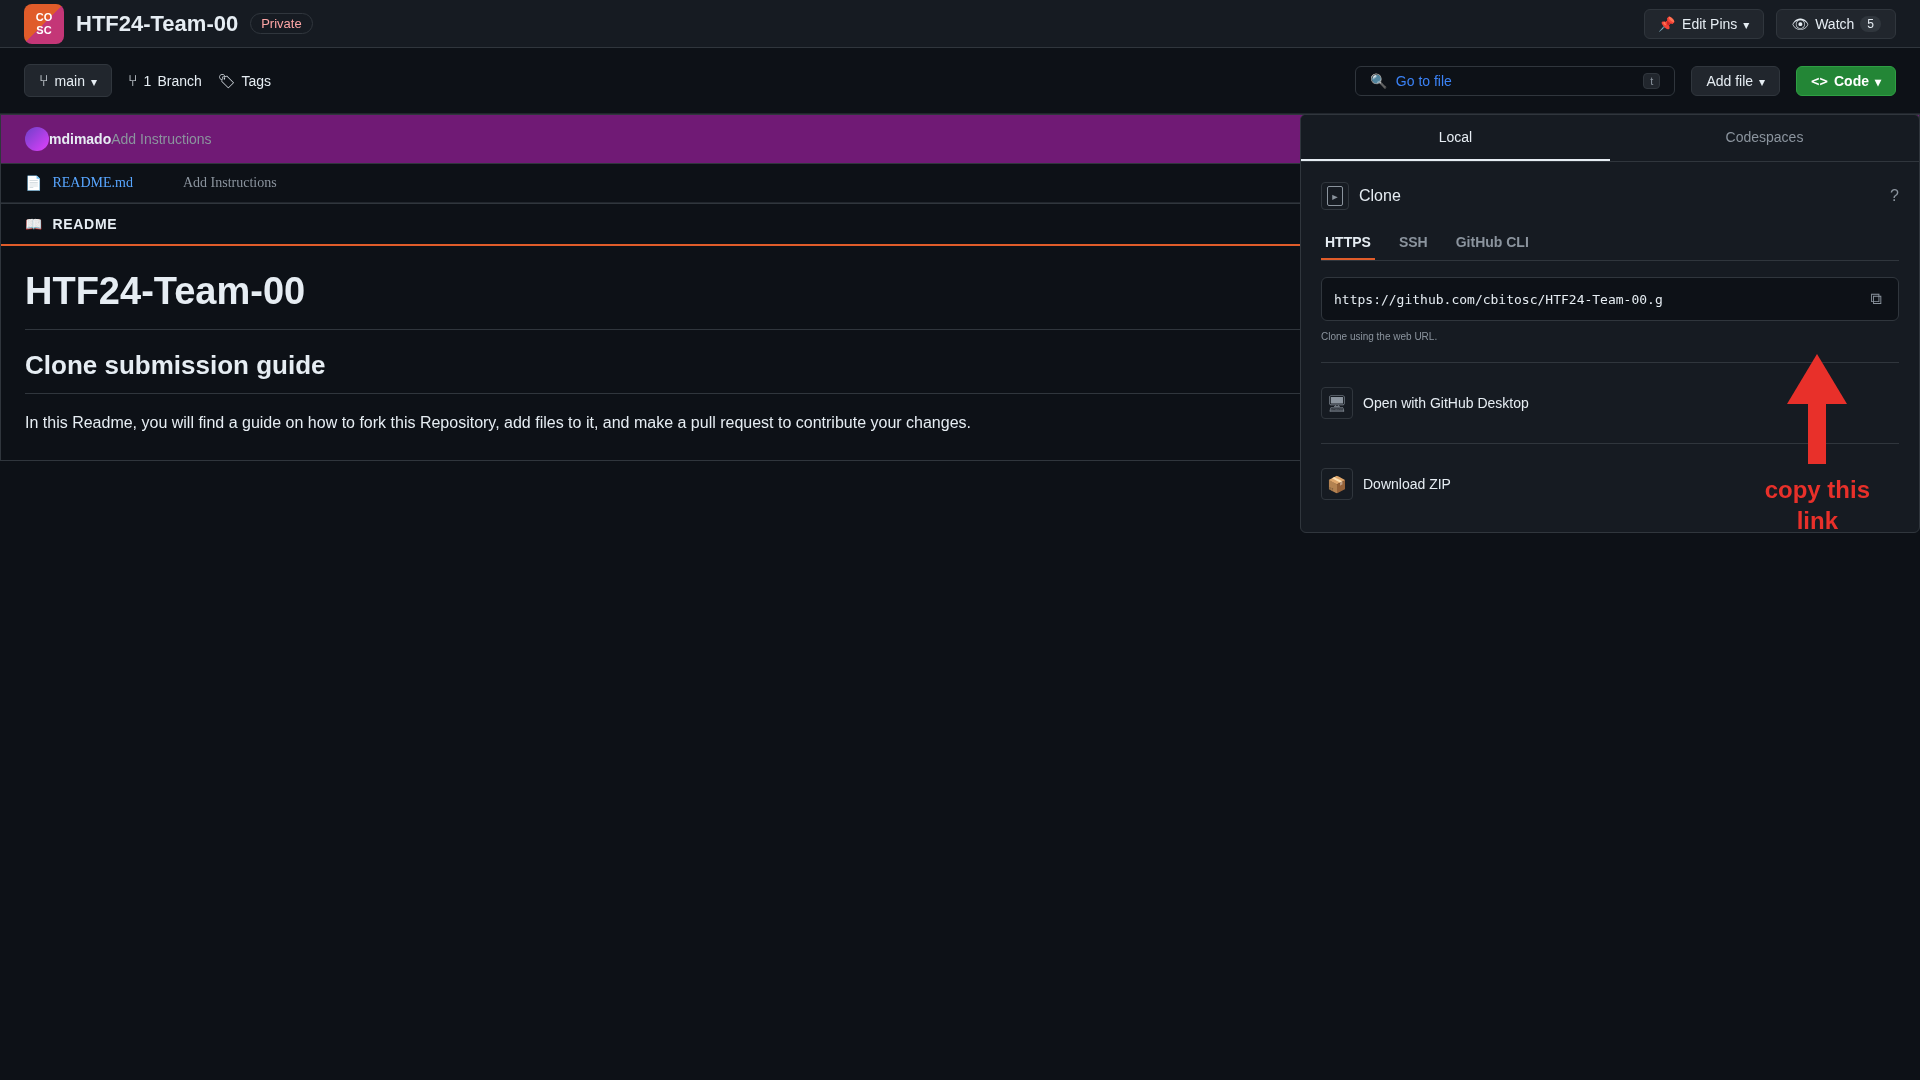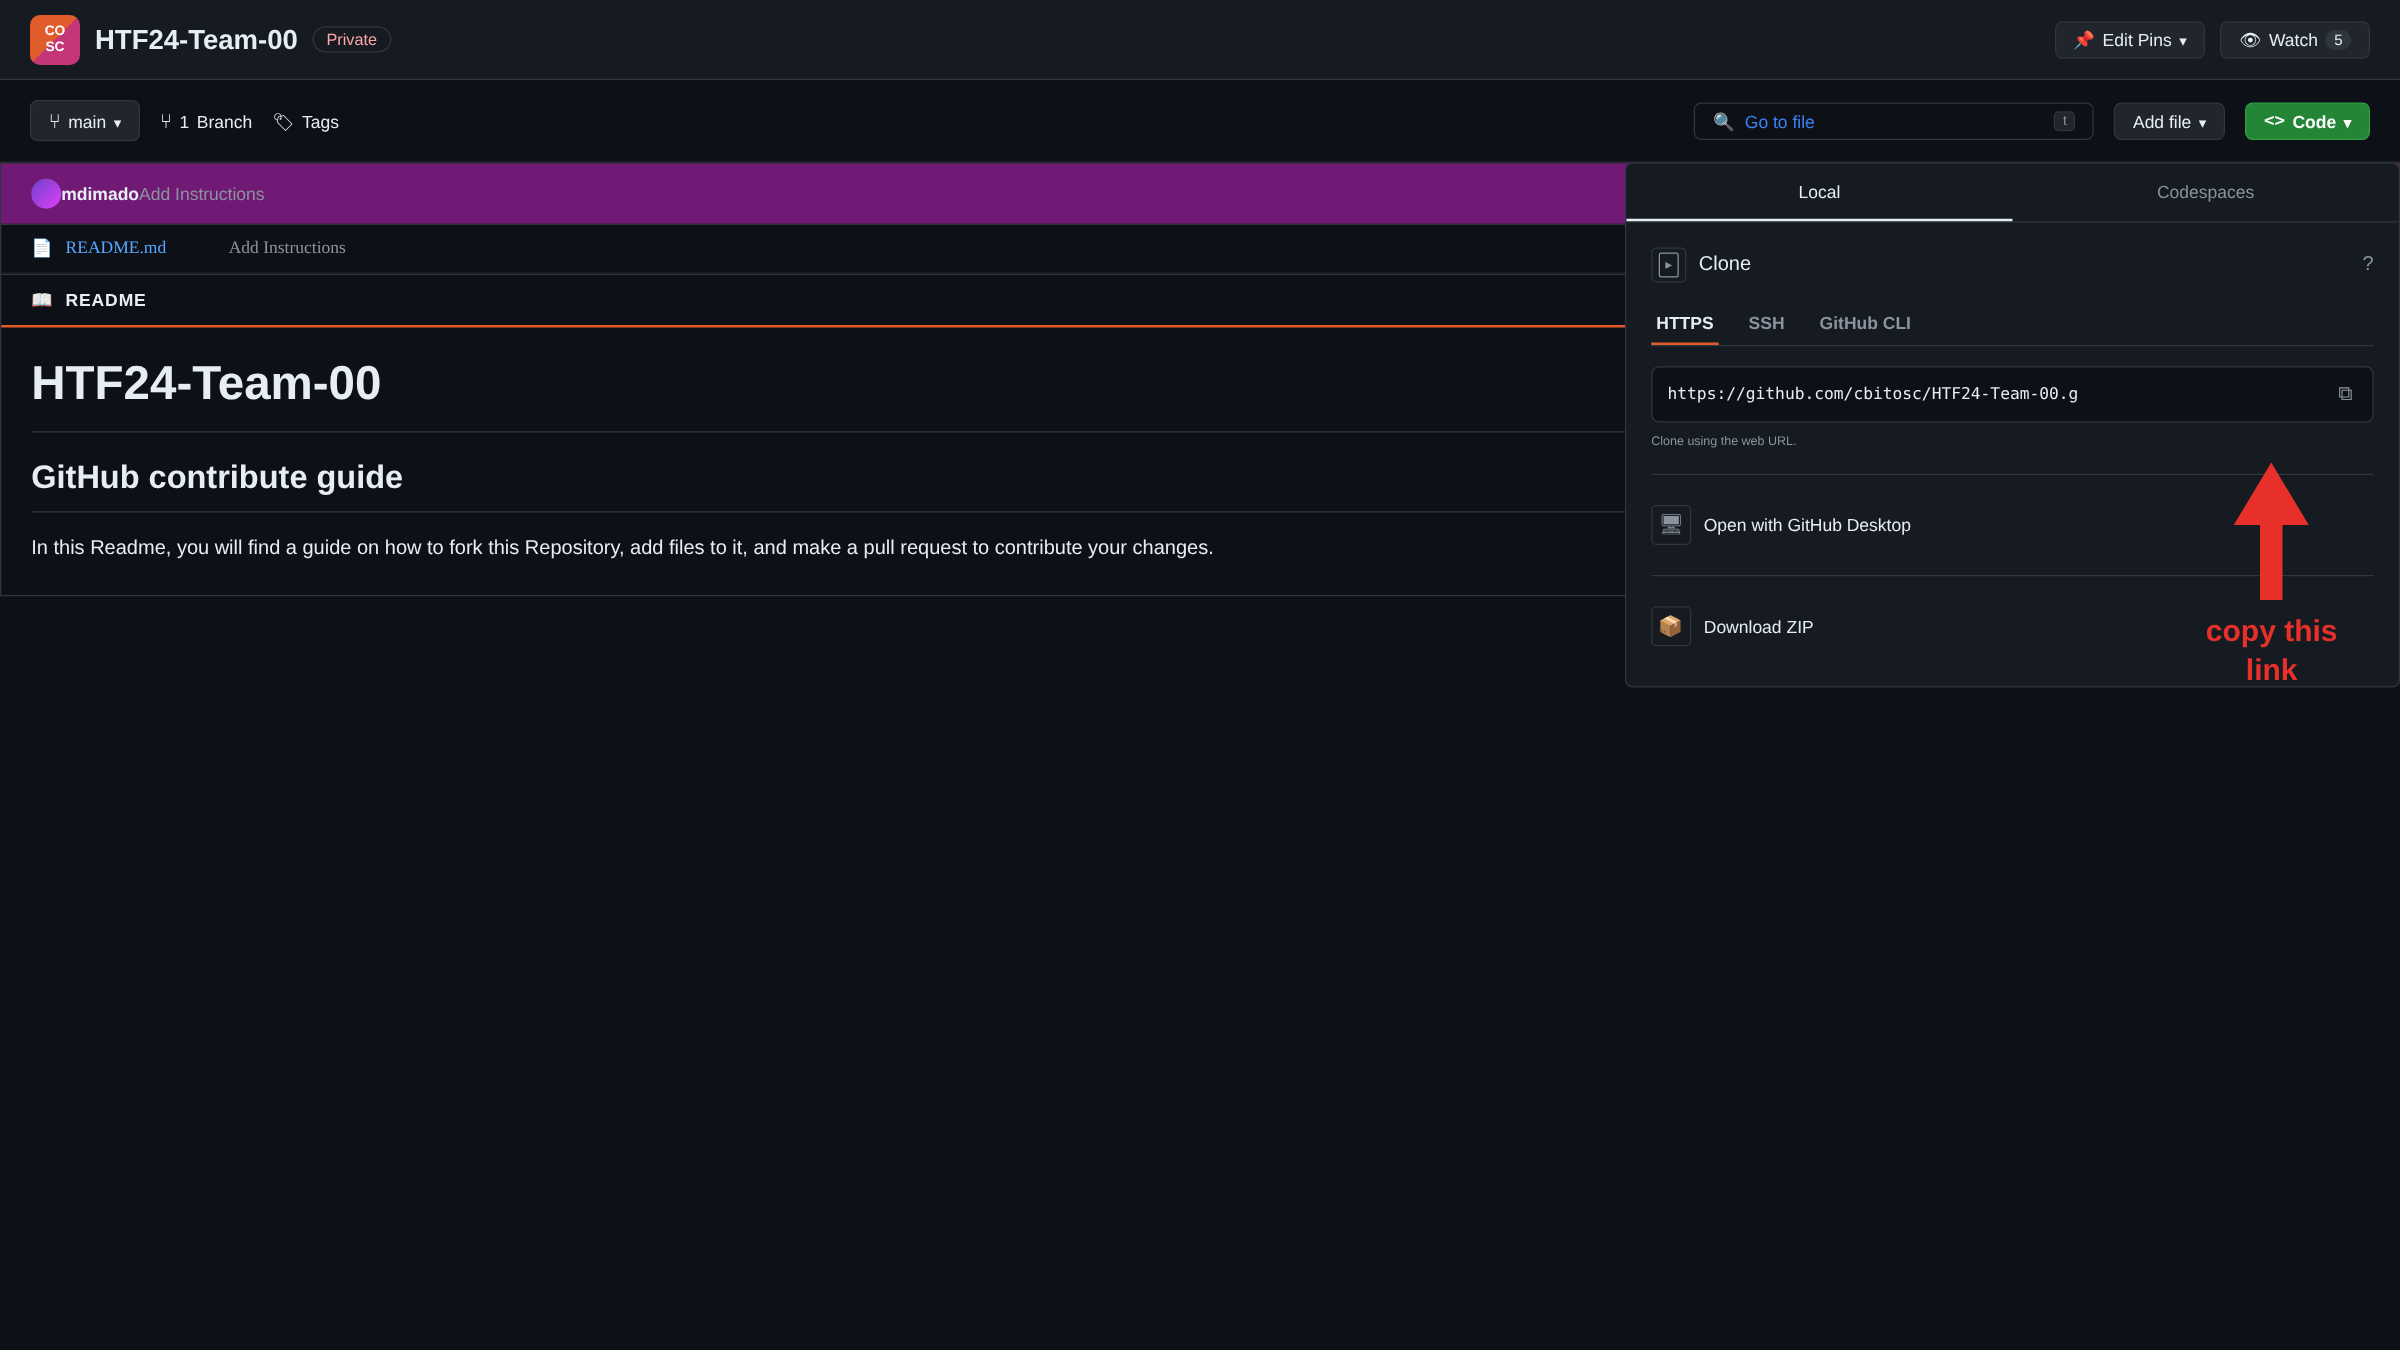--- a/index.html
+++ b/index.html
@@ -11,21 +11,21 @@
       width: 1920px;
       height: 1080px;
       overflow: hidden;
     }
 
     
     .header {
       background: #161b22;
       border-bottom: 1px solid #30363d;
       padding: 0 24px;
-      height: 64px;
+      height: 48px;
       display: flex;
       align-items: center;
       justify-content: space-between;
     }
     .header-left {
       display: flex;
       align-items: center;
       gap: 12px;
     }
     .repo-logo {
@@ -524,21 +524,21 @@
       </div>
     </div>
 
     <div class="readme-section">
       <div class="readme-header">
         <span>📖</span>
         <span class="readme-title">README</span>
       </div>
       <div class="readme-content">
         <h1 class="readme-h1">HTF24-Team-00</h1>
-        <h2 class="readme-h2">GitHub contribute guide</h2>
+        <h2 class="readme-h2">Clone submission guide</h2>
         <p class="readme-p">In this Readme, you will find a guide on how to fork this Repository, add files to it, and make a pull request to contribute your changes.</p>
       </div>
     </div>
   </div>
 
   <div class="clone-panel">
     <div class="clone-tabs">
       <div class="clone-tab active">Local</div>
       <div class="clone-tab">Codespaces</div>
     </div>

